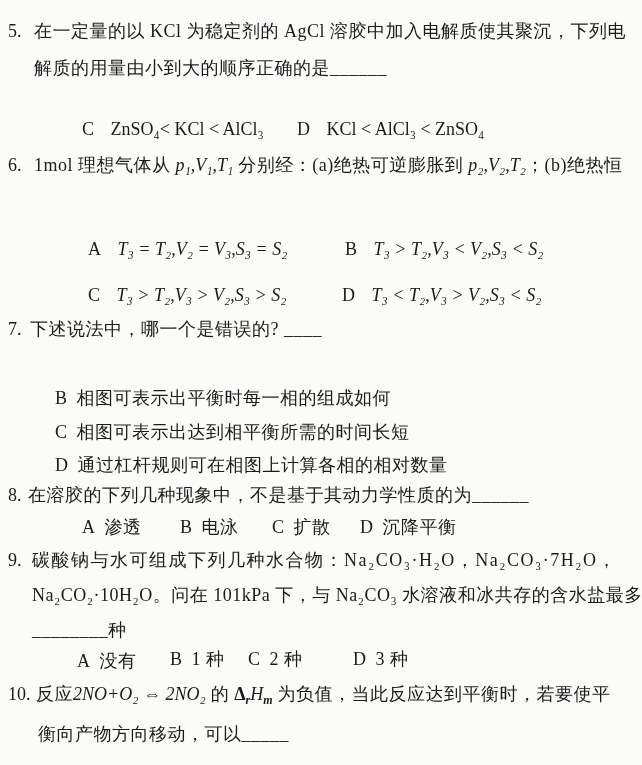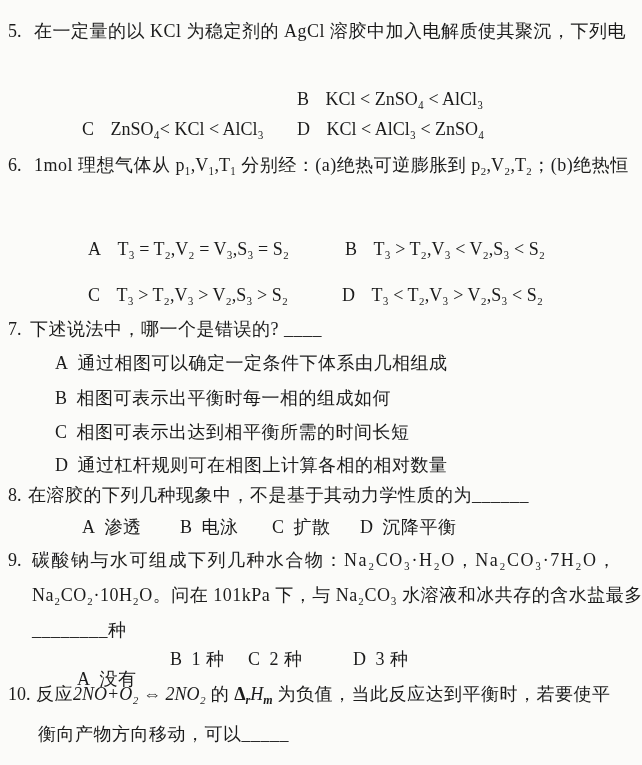--- a/index.html
+++ b/index.html
@@ -8,66 +8,65 @@
     overflow:hidden;
     font-family:"Liberation Serif","DejaVu Serif",serif;
     color:#1b1b1b;
   }
   .ln{
     position:absolute;white-space:pre;
     font-size:18px;line-height:24px;letter-spacing:0.5px;
   }
   .sp15{letter-spacing:1.5px;}
   .num{letter-spacing:0;}
-  .v{letter-spacing:0;margin-top:48px;}
+  .v{font-style:italic;letter-spacing:0;margin-top:48px;}
   .chem{letter-spacing:0;}
   .bf{font-style:italic;font-weight:normal;letter-spacing:0;}
   .bu{font-weight:bold;letter-spacing:0;}
   .sb{font-size:12px;vertical-align:-4px;font-style:italic;font-weight:bold;letter-spacing:0;}
   .opt .lab{display:inline-block;}
   .gapwide .lab{margin-right:16px;}
   .gapnarrow .lab{margin-right:9px;}
 </style>
 </head>
 <body>
 
 <div class="page">
 
   <div class="ln num" style="left:8px;top:19px">5.</div>
   <div class="ln" style="left:34px;top:19px">在一定量的以 KCl 为稳定剂的 AgCl 溶胶中加入电解质使其聚沉，下列电</div>
-  <div class="ln opt gapwide" style="left:297px;top:87px"><span class="lab">B</span><span class="chem">KCl &lt; ZnSO₄ &lt; AlCl₃</span></div>
+  <div class="ln" style="left:34px;top:56px">解质的用量由小到大的顺序正确的是______</div>
   <div class="ln opt gapwide" style="left:82px;top:117px"><span class="lab">C</span><span class="chem">ZnSO₄&lt; KCl &lt; AlCl₃</span></div>
   <div class="ln opt gapwide" style="left:297px;top:117px"><span class="lab">D</span><span class="chem">KCl &lt; AlCl₃ &lt; ZnSO₄</span></div>
 
   <div class="ln num" style="left:8px;top:153px">6.</div>
   <div class="ln" style="left:34px;top:153px"><span>1mol 理想气体从 </span><span class="v">p₁,V₁,T₁</span><span> 分别经：(a)绝热可逆膨胀到 </span><span class="v">p₂,V₂,T₂</span><span>；(b)绝热恒</span></div>
   <div class="ln opt gapwide" style="left:88px;top:237px"><span class="lab">A</span><span class="v">T₃ = T₂,V₂ = V₃,S₃ = S₂</span></div>
   <div class="ln opt gapwide" style="left:345px;top:237px"><span class="lab">B</span><span class="v">T₃ &gt; T₂,V₃ &lt; V₂,S₃ &lt; S₂</span></div>
   <div class="ln opt gapwide" style="left:88px;top:283px"><span class="lab">C</span><span class="v">T₃ &gt; T₂,V₃ &gt; V₂,S₃ &gt; S₂</span></div>
   <div class="ln opt gapwide" style="left:342px;top:283px"><span class="lab">D</span><span class="v">T₃ &lt; T₂,V₃ &gt; V₂,S₃ &lt; S₂</span></div>
 
   <div class="ln num" style="left:8px;top:317px">7.</div>
   <div class="ln" style="left:30px;top:317px">下述说法中，哪一个是错误的? ____</div>
-  <div class="ln opt gapnarrow" style="left:55px;top:351px"><span class="lab">A</span><span>通过相图可以确定一定条件下体系由几相组成</span></div>
   <div class="ln opt gapnarrow" style="left:55px;top:386px"><span class="lab">B</span><span>相图可表示出平衡时每一相的组成如何</span></div>
   <div class="ln opt gapnarrow" style="left:55px;top:453px"><span class="lab">D</span><span>通过杠杆规则可在相图上计算各相的相对数量</span></div>
   <div class="ln opt gapnarrow" style="left:55px;top:420px"><span class="lab">C</span><span>相图可表示出达到相平衡所需的时间长短</span></div>
 
   <div class="ln num" style="left:8px;top:483px">8.</div>
   <div class="ln" style="left:28px;top:483px">在溶胶的下列几种现象中，不是基于其动力学性质的为______</div>
   <div class="ln opt gapnarrow" style="left:82px;top:515px"><span class="lab">A</span><span>渗透</span></div>
   <div class="ln opt gapnarrow" style="left:180px;top:515px"><span class="lab">B</span><span>电泳</span></div>
   <div class="ln opt gapnarrow" style="left:272px;top:515px"><span class="lab">C</span><span>扩散</span></div>
   <div class="ln opt gapnarrow" style="left:360px;top:515px"><span class="lab">D</span><span>沉降平衡</span></div>
 
   <div class="ln num" style="left:8px;top:548px">9.</div>
   <div class="ln sp15" style="left:32px;top:548px">碳酸钠与水可组成下列几种水合物：Na₂CO₃·H₂O，Na₂CO₃·7H₂O，</div>
   <div class="ln" style="left:32px;top:583px">Na₂CO₂·10H₂O。问在 101kPa 下，与 Na₂CO₃ 水溶液和冰共存的含水盐最多</div>
   <div class="ln" style="left:32px;top:618px">________种</div>
-  <div class="ln opt gapnarrow" style="left:77px;top:667px"><span class="lab">A</span><span>没有</span></div>
+  <div class="ln opt gapnarrow" style="left:77px;top:649px"><span class="lab">A</span><span>没有</span></div>
   <div class="ln opt gapnarrow" style="left:170px;top:647px"><span class="lab">B</span><span>1 种</span></div>
   <div class="ln opt gapnarrow" style="left:248px;top:647px"><span class="lab">C</span><span>2 种</span></div>
   <div class="ln opt gapnarrow" style="left:353px;top:647px"><span class="lab">D</span><span>3 种</span></div>
 
   <div class="ln num" style="left:8px;top:682px">10.</div>
   <div class="ln" style="left:36px;top:682px"><span>反应</span><span class="bf">2NO+O₂ ⇔ 2NO₂</span><span> 的 </span><span class="bu">Δ</span><span class="sb">r</span><span class="bf">H</span><span class="sb">m</span><span> 为负值，当此反应达到平衡时，若要使平</span></div>
   <div class="ln" style="left:38px;top:722px">衡向产物方向移动，可以_____</div>
 
 </div>
 

